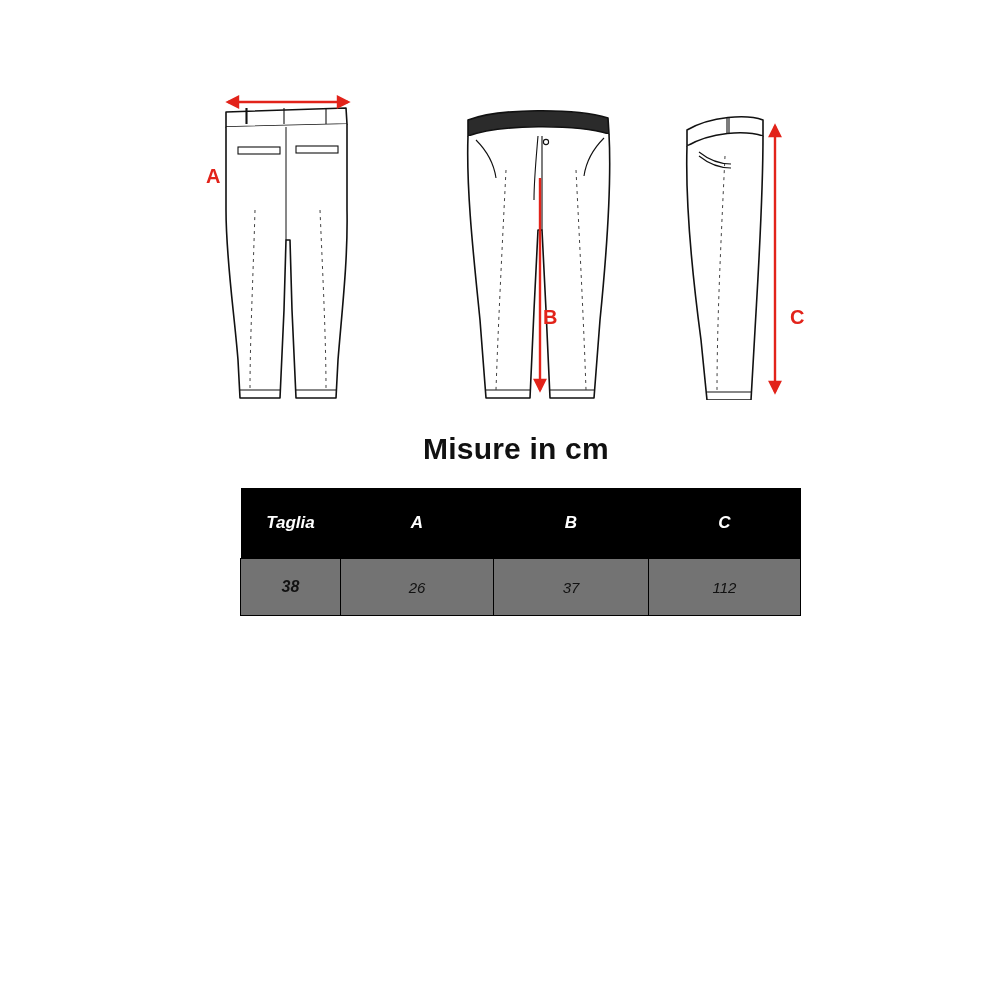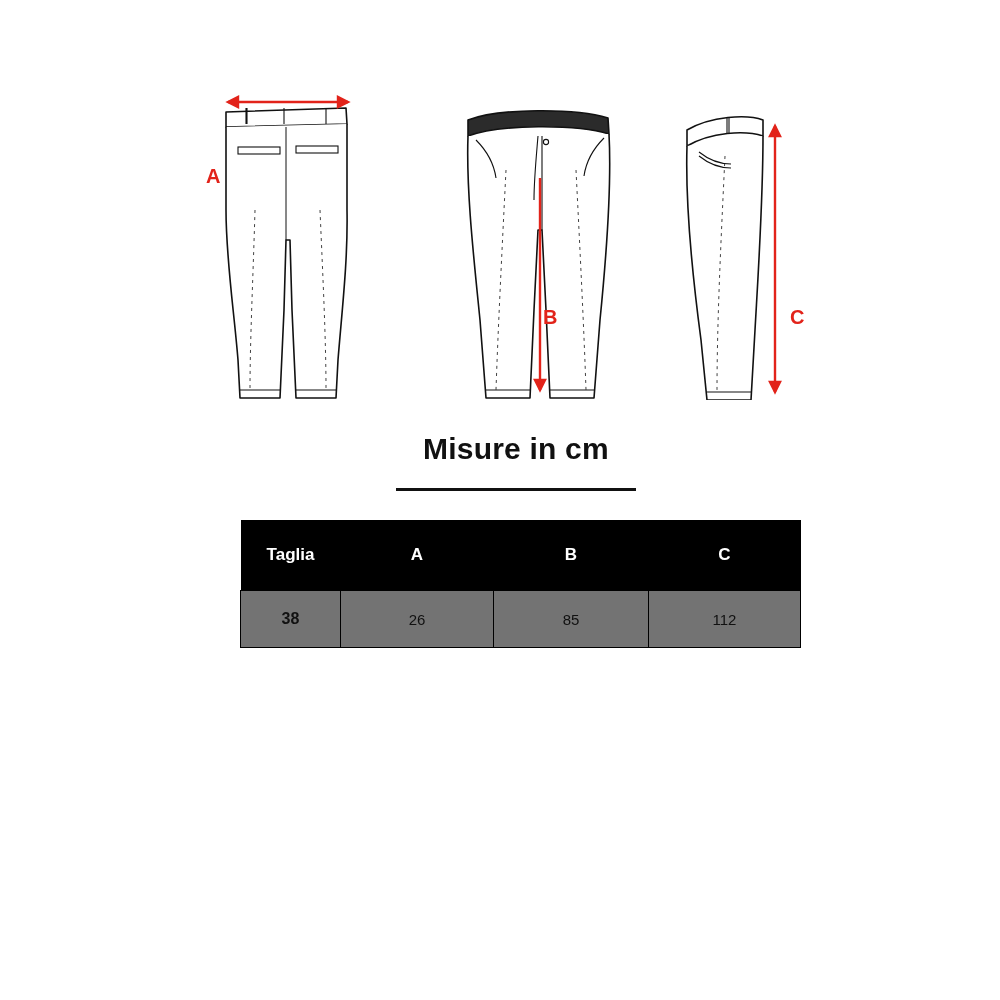--- a/index.html
+++ b/index.html
@@ -70,24 +70,25 @@
     width: 240px;
     height: 3px;
     background: #111111;
     margin: 22px auto 0 auto;
   }
 
   
   .size-table {
     position: absolute;
     left: 240px;
-    top: 520px;
+    top: 488px;
     width: 560px;
     border-collapse: collapse;
     table-layout: fixed;
+    font-style: italic;
   }
   .size-table th {
     background: #000000;
     color: #ffffff;
     font-size: 17px;
     font-weight: bold;
     height: 68px;
     text-align: center;
     border: none;
     font-family: "Liberation Sans", sans-serif;
@@ -231,19 +232,19 @@
         <th>Taglia</th>
         <th>A</th>
         <th>B</th>
         <th>C</th>
       </tr>
     </thead>
     <tbody>
       <tr>
         <td class="size-col">38</td>
         <td>26</td>
-        <td>85</td>
+        <td>37</td>
         <td>112</td>
       </tr>
     </tbody>
   </table>
 
 </div>
 
 </body></html>

